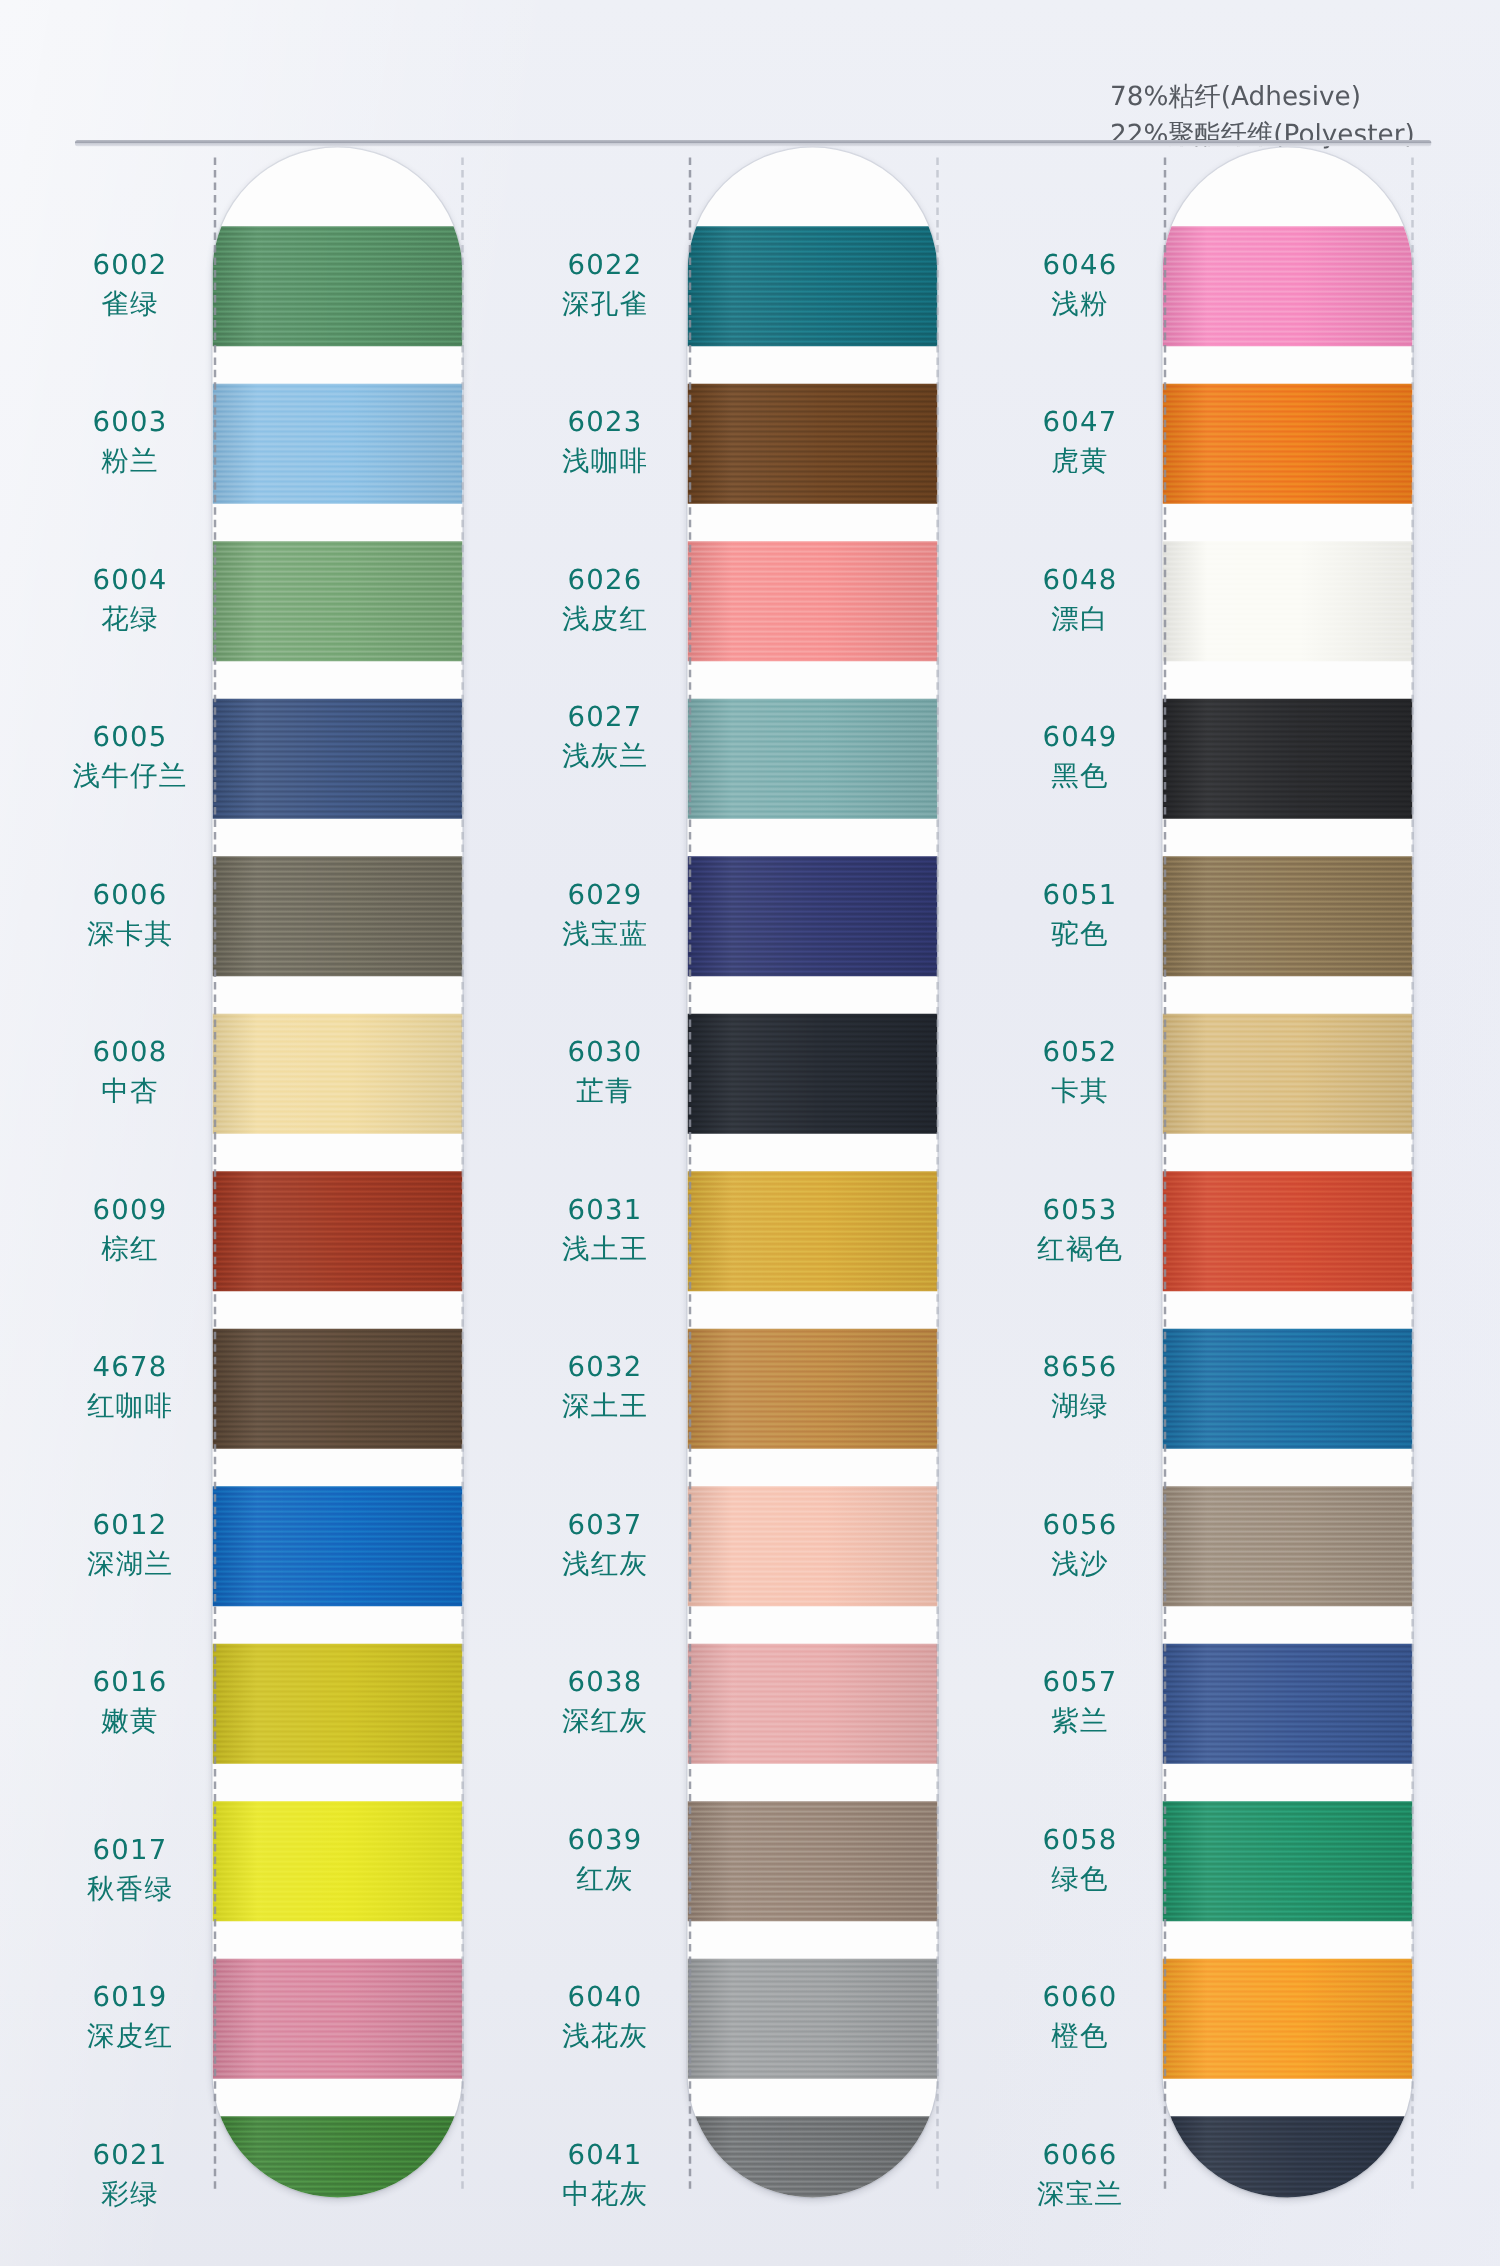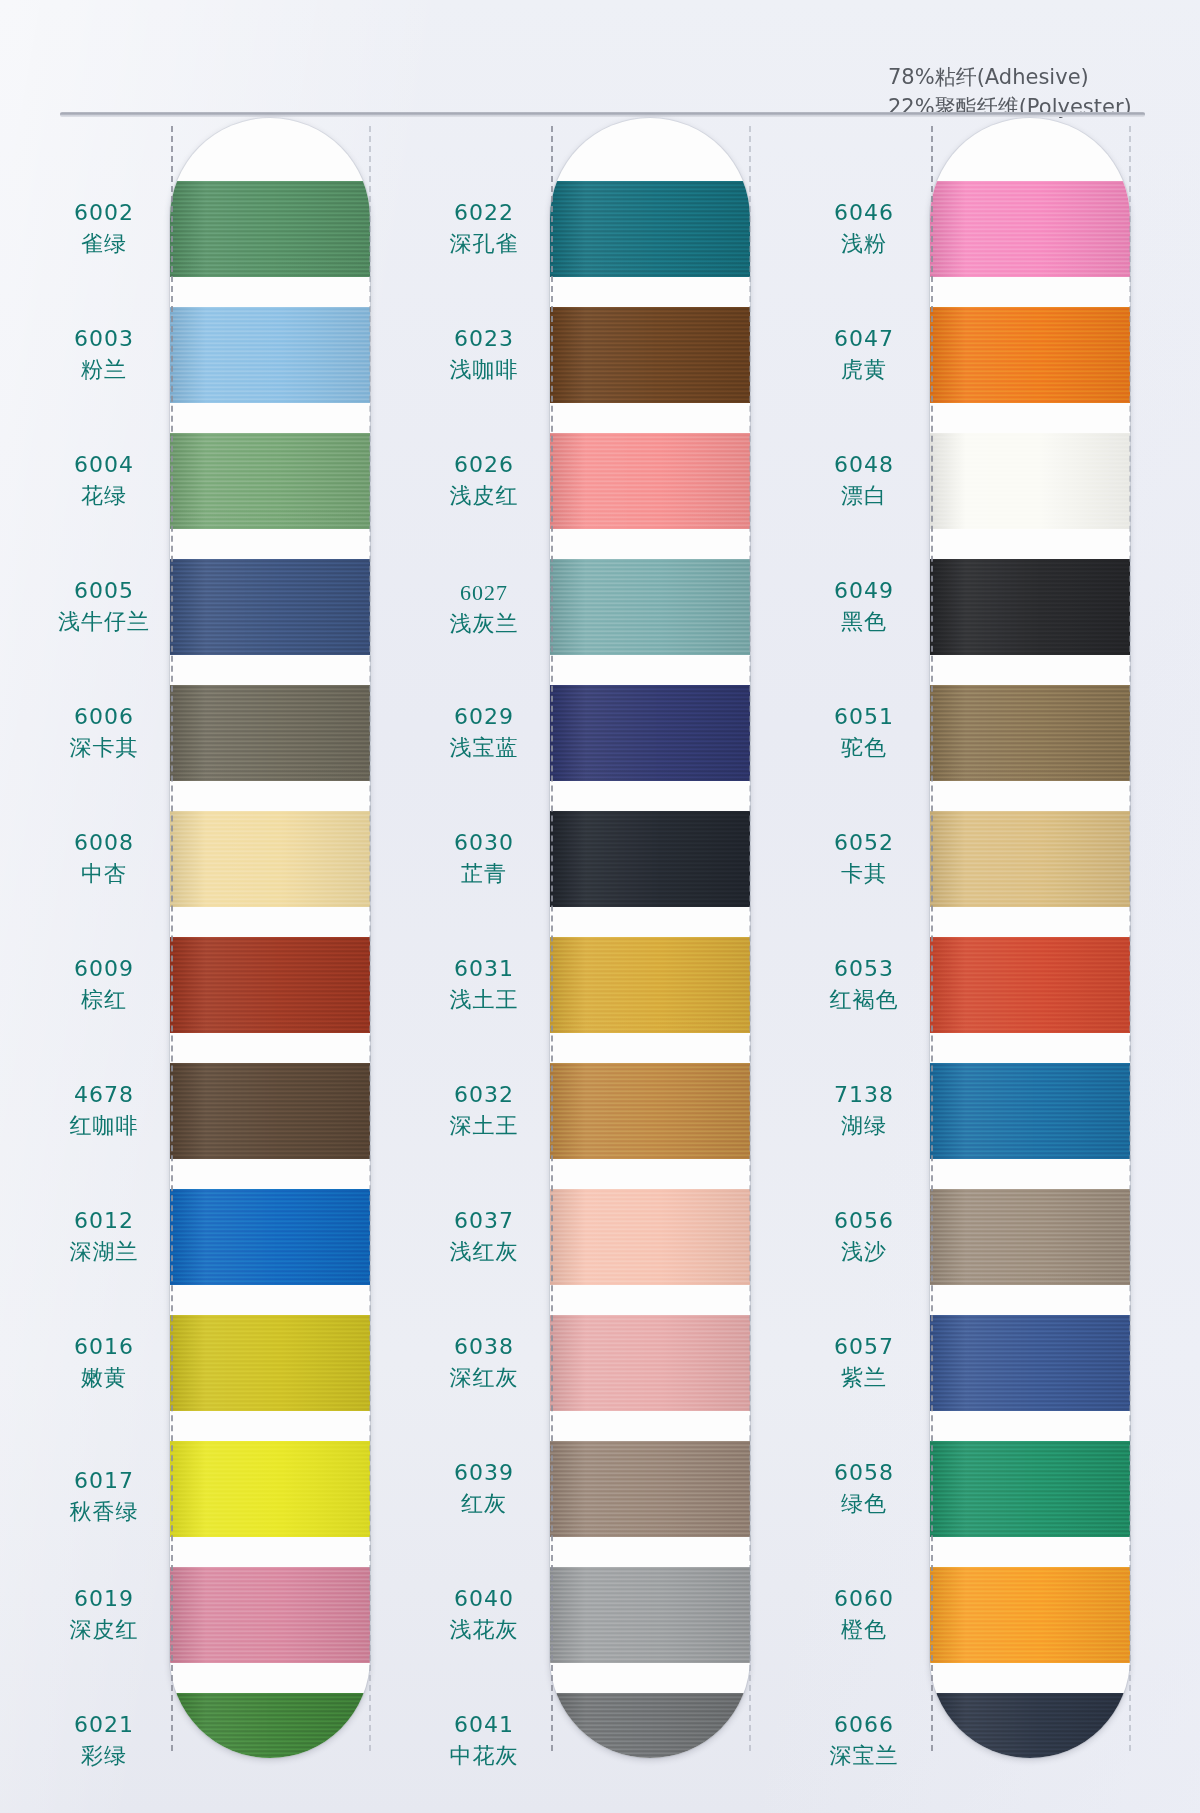--- a/index.html
+++ b/index.html
@@ -211,21 +211,21 @@
           <span class="name">深孔雀</span>
         </div>
         <div class="label" style="top: 206px;">
           <span class="code">6023</span>
           <span class="name">浅咖啡</span>
         </div>
         <div class="label" style="top: 332px;">
           <span class="code">6026</span>
           <span class="name">浅皮红</span>
         </div>
-        <div class="label" style="top: 460px; font-family: Liberation Serif, serif;">
+        <div class="label" style="top: 442px;">
           <span class="code">6027</span>
           <span class="name">浅灰兰</span>
         </div>
         <div class="label" style="top: 584px;">
           <span class="code">6029</span>
           <span class="name">浅宝蓝</span>
         </div>
         <div class="label" style="top: 710px;">
           <span class="code">6030</span>
           <span class="name">芷青</span>
@@ -301,21 +301,21 @@
         </div>
         <div class="label" style="top: 710px;">
           <span class="code">6052</span>
           <span class="name">卡其</span>
         </div>
         <div class="label" style="top: 836px;">
           <span class="code">6053</span>
           <span class="name">红褐色</span>
         </div>
         <div class="label" style="top: 962px;">
-          <span class="code">7138</span>
+          <span class="code">8656</span>
           <span class="name">湖绿</span>
         </div>
         <div class="label" style="top: 1088px;">
           <span class="code">6056</span>
           <span class="name">浅沙</span>
         </div>
         <div class="label" style="top: 1214px;">
           <span class="code">6057</span>
           <span class="name">紫兰</span>
         </div>

